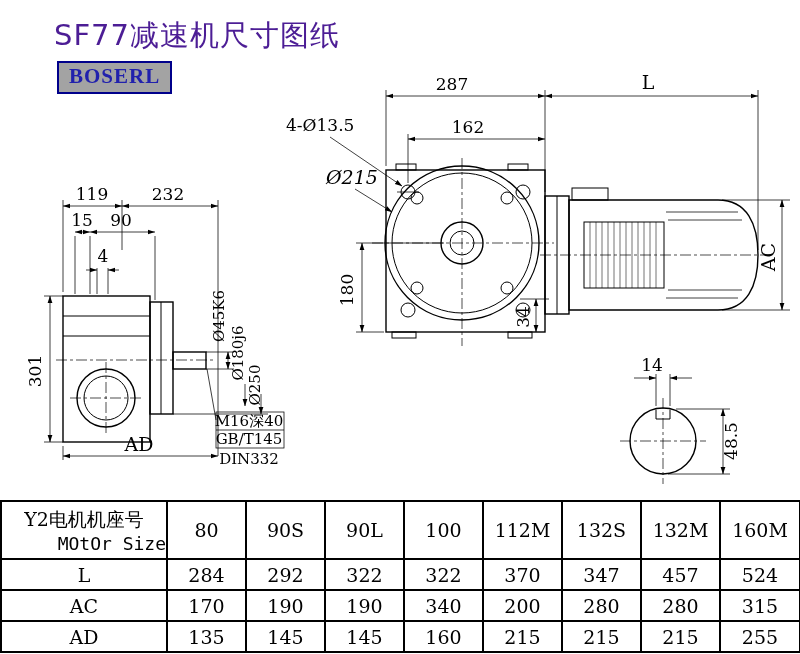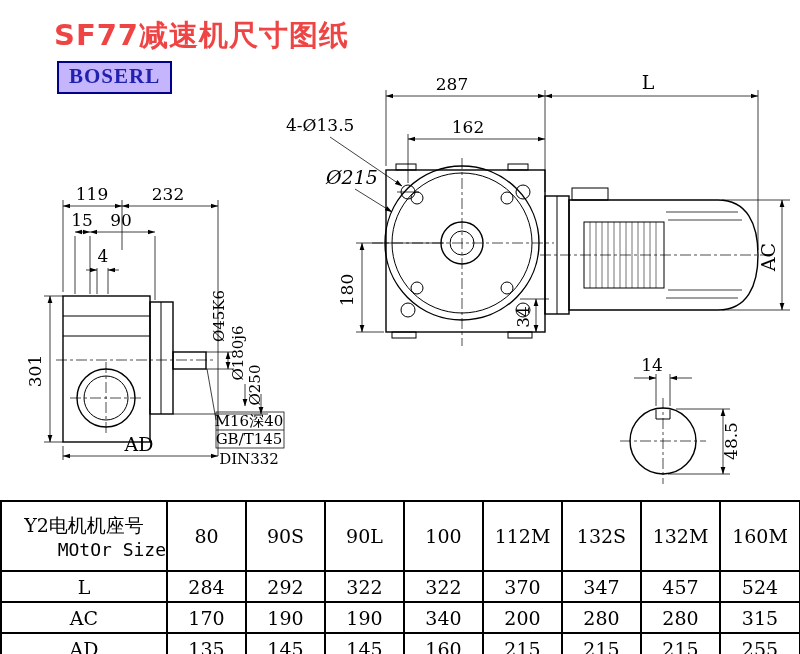--- a/index.html
+++ b/index.html
@@ -1,35 +1,35 @@
 <!DOCTYPE html>
 <html><head>
 <meta charset="utf-8">
 <style>
   html,body{margin:0;padding:0;background:#fff;}
   body{width:800px;height:654px;position:relative;overflow:hidden;font-family:"Liberation Sans",sans-serif;}
-  .title{position:absolute;left:54px;top:16px;font-size:29px;font-weight:bold;color:#ef4444;
+  .title{position:absolute;left:54px;top:16px;font-size:29px;font-weight:normal;color:#4c1d95;
          font-family:"DejaVu Sans",sans-serif;letter-spacing:1px;white-space:nowrap;}
   .logo{position:absolute;left:57px;top:61px;border:2px solid #00008b;color:#2121ad;
         font-family:"Liberation Serif",serif;font-weight:bold;font-size:21px;
-        padding:1px 10px 3px 10px;letter-spacing:1px;background:#c4b5fd;}
+        padding:1px 10px 3px 10px;letter-spacing:1px;background:#a3a3a3;}
   svg.drawing{position:absolute;left:0;top:75px;}
   svg .ol{fill:none;stroke:#000;stroke-width:1.4;}
   svg .ol2{fill:none;stroke:#000;stroke-width:1;}
   svg .tl{fill:none;stroke:#000;stroke-width:0.75;}
   svg .cl{fill:none;stroke:#000;stroke-width:0.7;stroke-dasharray:11 3 3 3;}
   svg .hl{stroke:#000;stroke-width:0.55;}
   svg text{fill:#000;font-family:"DejaVu Serif",serif;font-size:17px;}
   svg text.big{font-size:19px;}
   svg text.it{font-style:italic;}
   svg text.sm{font-size:15px;}
   table.spec{position:absolute;left:0;top:500px;width:800px;border-collapse:collapse;table-layout:fixed;}
   .spec th,.spec td{border:2px solid #000;text-align:center;vertical-align:middle;
         font-family:"DejaVu Serif",serif;font-size:19px;font-weight:normal;color:#000;padding:0;}
-  .spec tr.hdr{height:70px;}
+  .spec tr.hdr{height:58px;}
   .spec tr.datarow{height:31px;}
   .spec .mono{font-family:"DejaVu Sans Mono",monospace;font-size:18px;text-align:right;}
 </style>
 </head>
 <body>
 
 <div class="title">SF77减速机尺寸图纸</div>
 <div class="logo">BOSERL</div>
 
 <svg class="drawing" width="800" height="425" viewBox="0 75 800 425" xmlns="http://www.w3.org/2000/svg">

